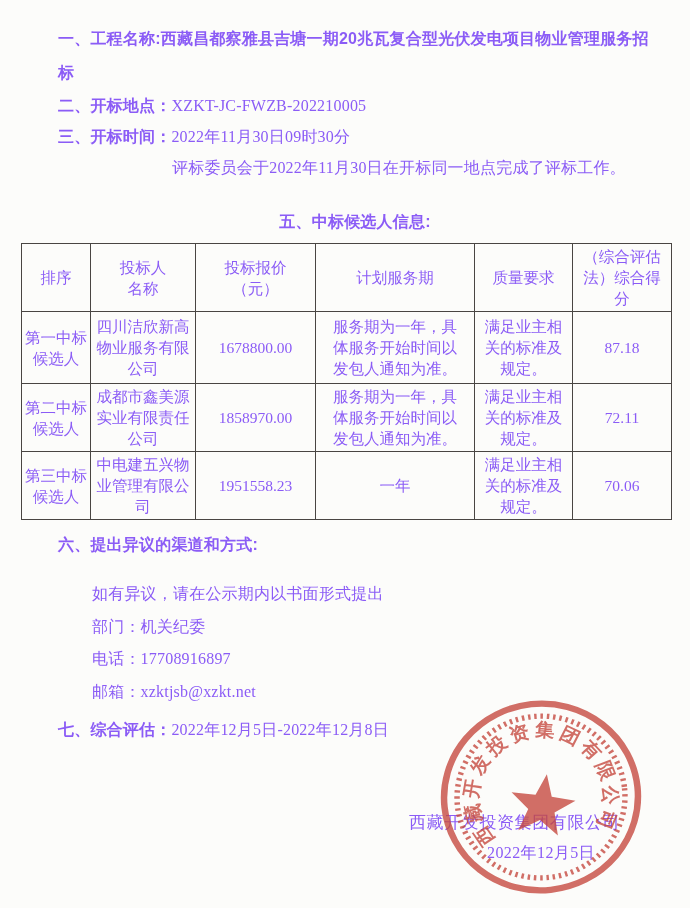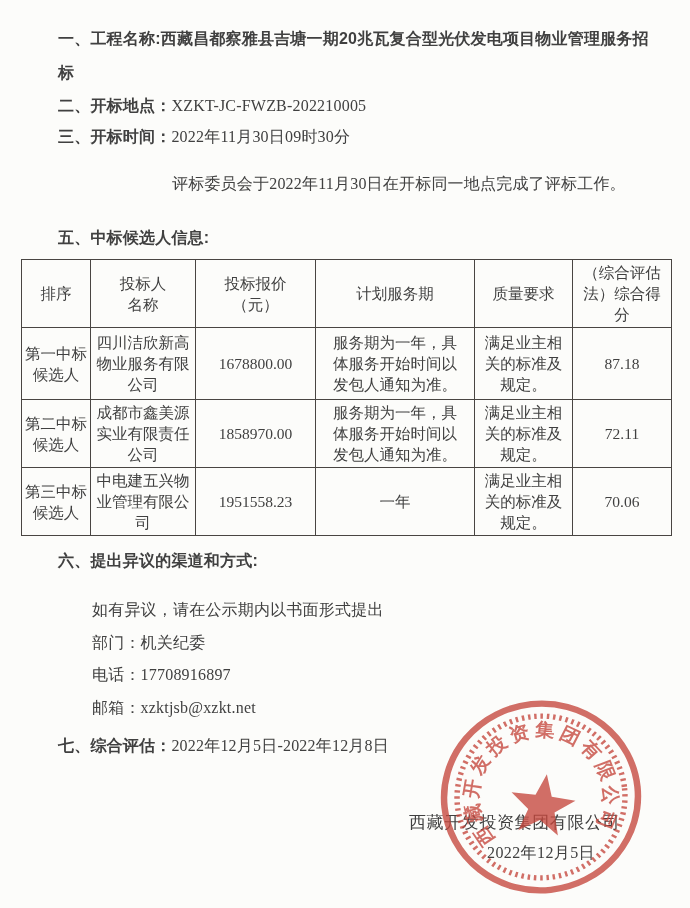--- a/index.html
+++ b/index.html
@@ -1,28 +1,28 @@
 <!DOCTYPE html>
 <html><head>
 <meta charset="utf-8">
 <style>
   html,body{margin:0;padding:0;background:#e8e8e6;}
   .doc{
     position:relative;width:690px;height:908px;margin:0 auto;
-    background:#fcfcfa;overflow:hidden;color:#404040;
+    background:#fcfcfa;overflow:hidden;color:#8b5cf6;
     font-family:"Liberation Serif", serif;
   }
   .content{padding:14px 38px 0 58px;font-size:16px;letter-spacing:.2px;}
   .content2{padding:0 38px 0 58px;font-size:16px;letter-spacing:.2px;}
   .lbl{font-family:"Liberation Sans", sans-serif;font-weight:700;}
   .l1{margin:8px 0 0;line-height:34px;width:596px;
       font-family:"Liberation Sans", sans-serif;font-weight:700;}
   .item{margin:0;line-height:31px;}
-  .note{margin:16px 0 0 114px;line-height:31px;}
-  .s5{margin:24px 0 0;line-height:30px;font-size:16px;}
+  .note{margin:0 0 0 114px;line-height:31px;}
+  .s5{margin:24px 0 0;line-height:30px;font-size:16px;text-align:center;}
   .s6{margin:10px 0 18px;line-height:30px;}
   .sub{margin:0 0 0 34px;line-height:32.5px;}
   .s7{margin:6px 0 0;line-height:31px;}
 
   table{border-collapse:collapse;table-layout:fixed;width:650px;margin:6px 0 0 21px;
         font-size:15.5px;}
   col.c1{width:69px}col.c2{width:105px}col.c3{width:120px}
   col.c4{width:159px}col.c5{width:98px}col.c6{width:99px}
   th,td{border:1.6px solid #494542;text-align:center;vertical-align:middle;
         line-height:21px;padding:2px 6px;font-weight:normal;word-break:break-all;}

